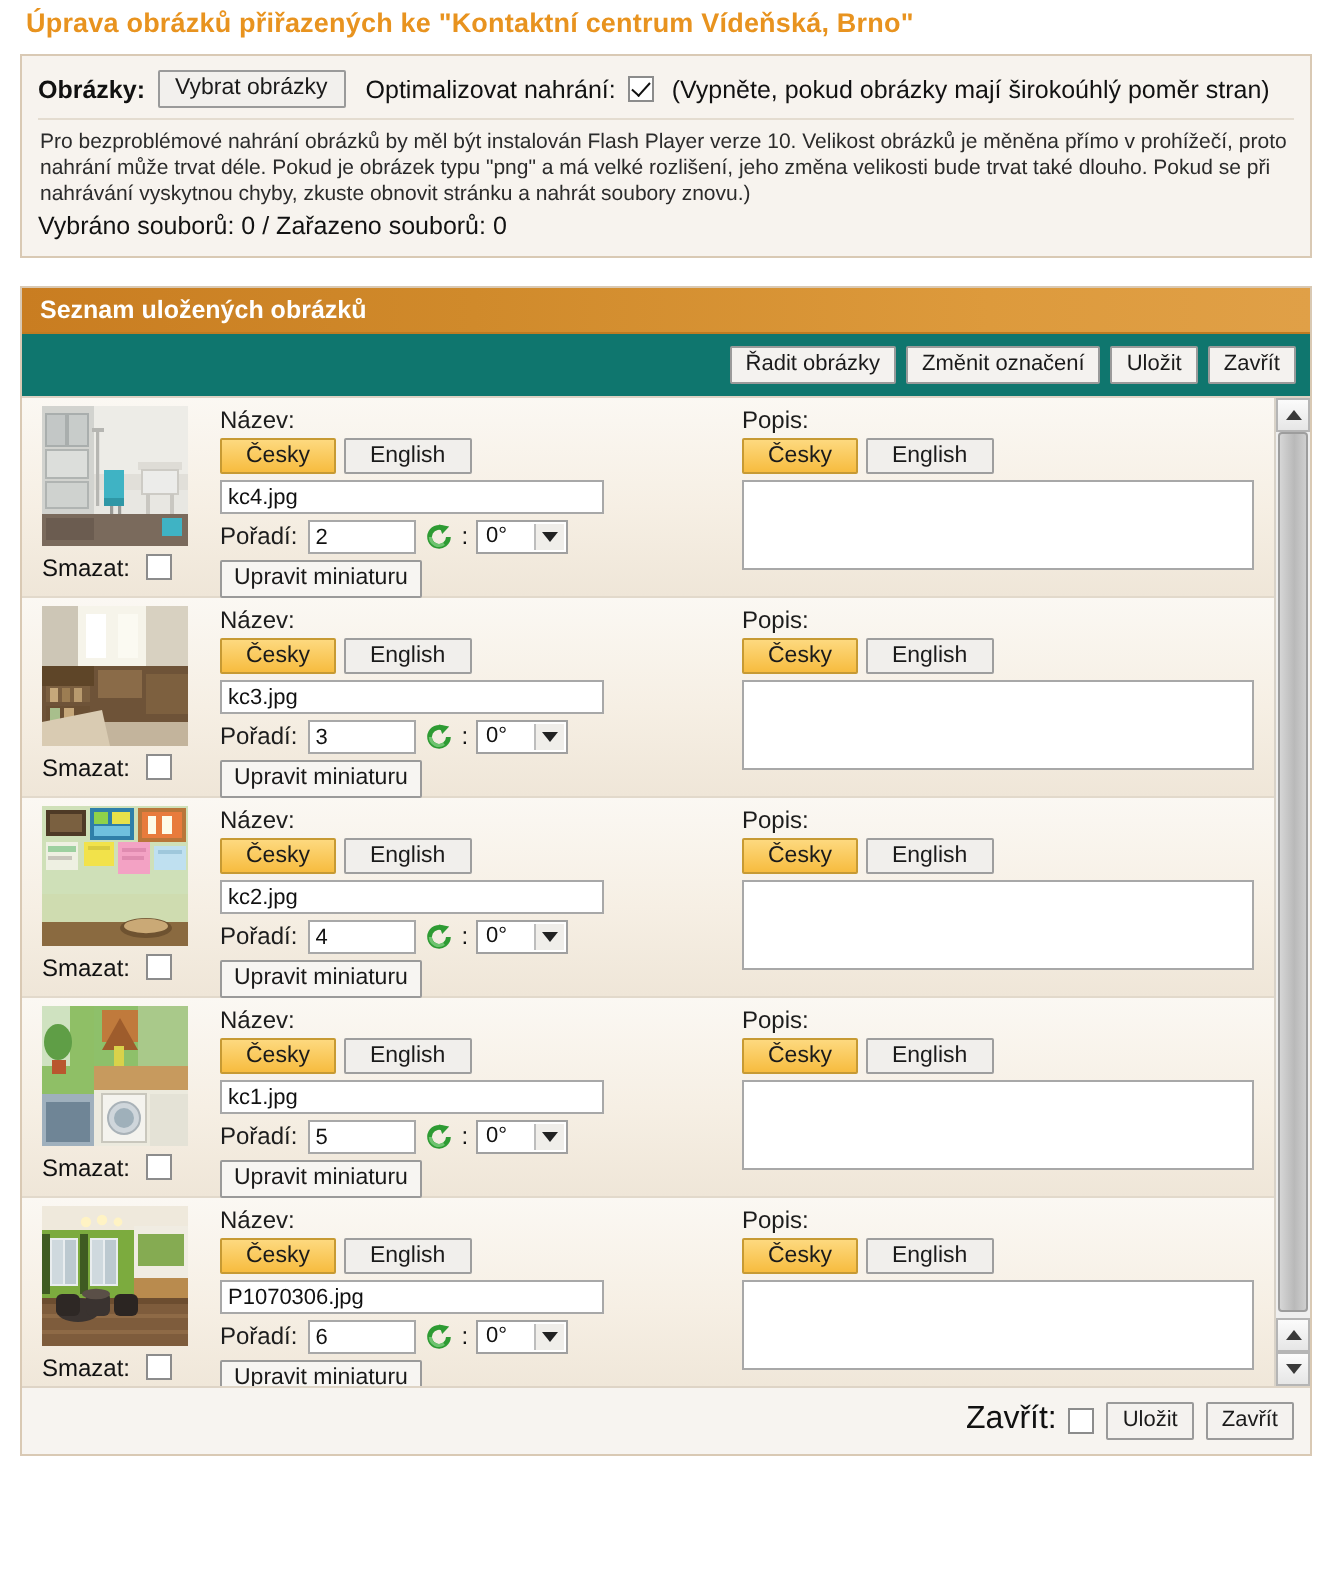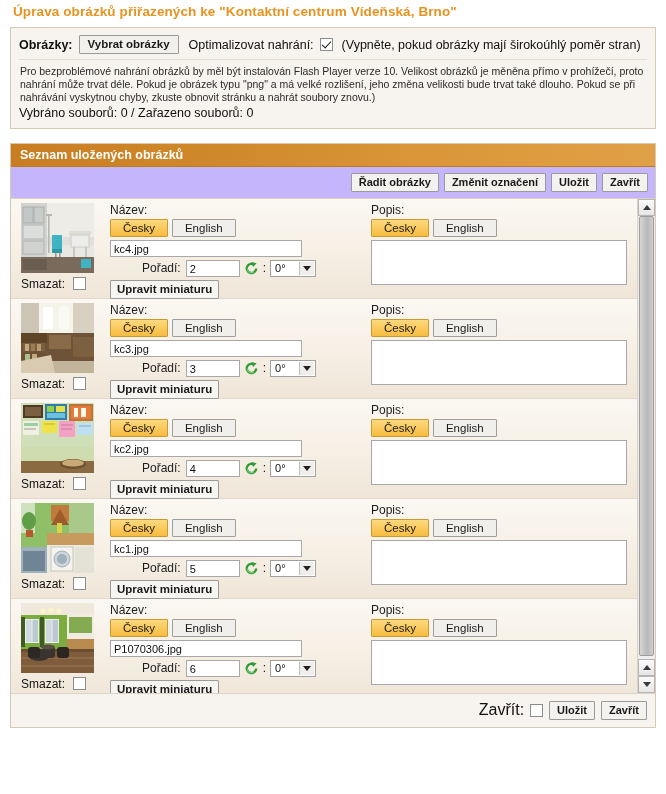--- a/index.html
+++ b/index.html
@@ -74,21 +74,20 @@
     background: #f4f2ef;
     border: 1px solid #9a9a9a;
     border-radius: 1px;
     padding: 2px 7px;
     font-size: 11px;
     font-family: "Liberation Sans", sans-serif;
     color: #1a1a1a;
     line-height: 13px;
     cursor: pointer;
     white-space: nowrap;
-    font-weight: bold;
   }
   .btn-file {
     background: #f2f0ed;
     padding: 2px 8px;
     font-size: 11.5px;
   }
   .opt-label {
     font-size: 12.5px;
     color: #111;
     margin-left: 4px;
@@ -129,21 +128,21 @@
   .counts {
     font-size: 12.5px;
     color: #111;
     padding-top: 1px;
   }
 
   .gap { height: 14px; }
 
   
   .list-toolbar {
-    background: #c4b5fd;
+    background: #0f766e;
     padding: 6px 7px;
     display: flex;
     justify-content: flex-end;
     gap: 5px;
     border-bottom: 1px solid #ddd2c4;
   }
 
   .scroll-area {
     position: relative;
     background: #fdfbf8;
@@ -229,21 +228,21 @@
     height: 17px;
     line-height: 13px;
   }
   .name-input { width: 192px; }
   .order-line {
     display: flex;
     align-items: center;
     gap: 4px;
     margin-top: 3px;
   }
-  .order-line .field-label { margin-right: 1px; margin-left: 32px; }
+  .order-line .field-label { margin-right: 1px; }
   .order-input { width: 54px; }
   .rot-icon {
     width: 15px;
     height: 15px;
     display: inline-block;
     vertical-align: middle;
   }
   .colon { font-size: 12px; color: #111; }
   .sel {
     border: 1px solid #a0a0a0;

